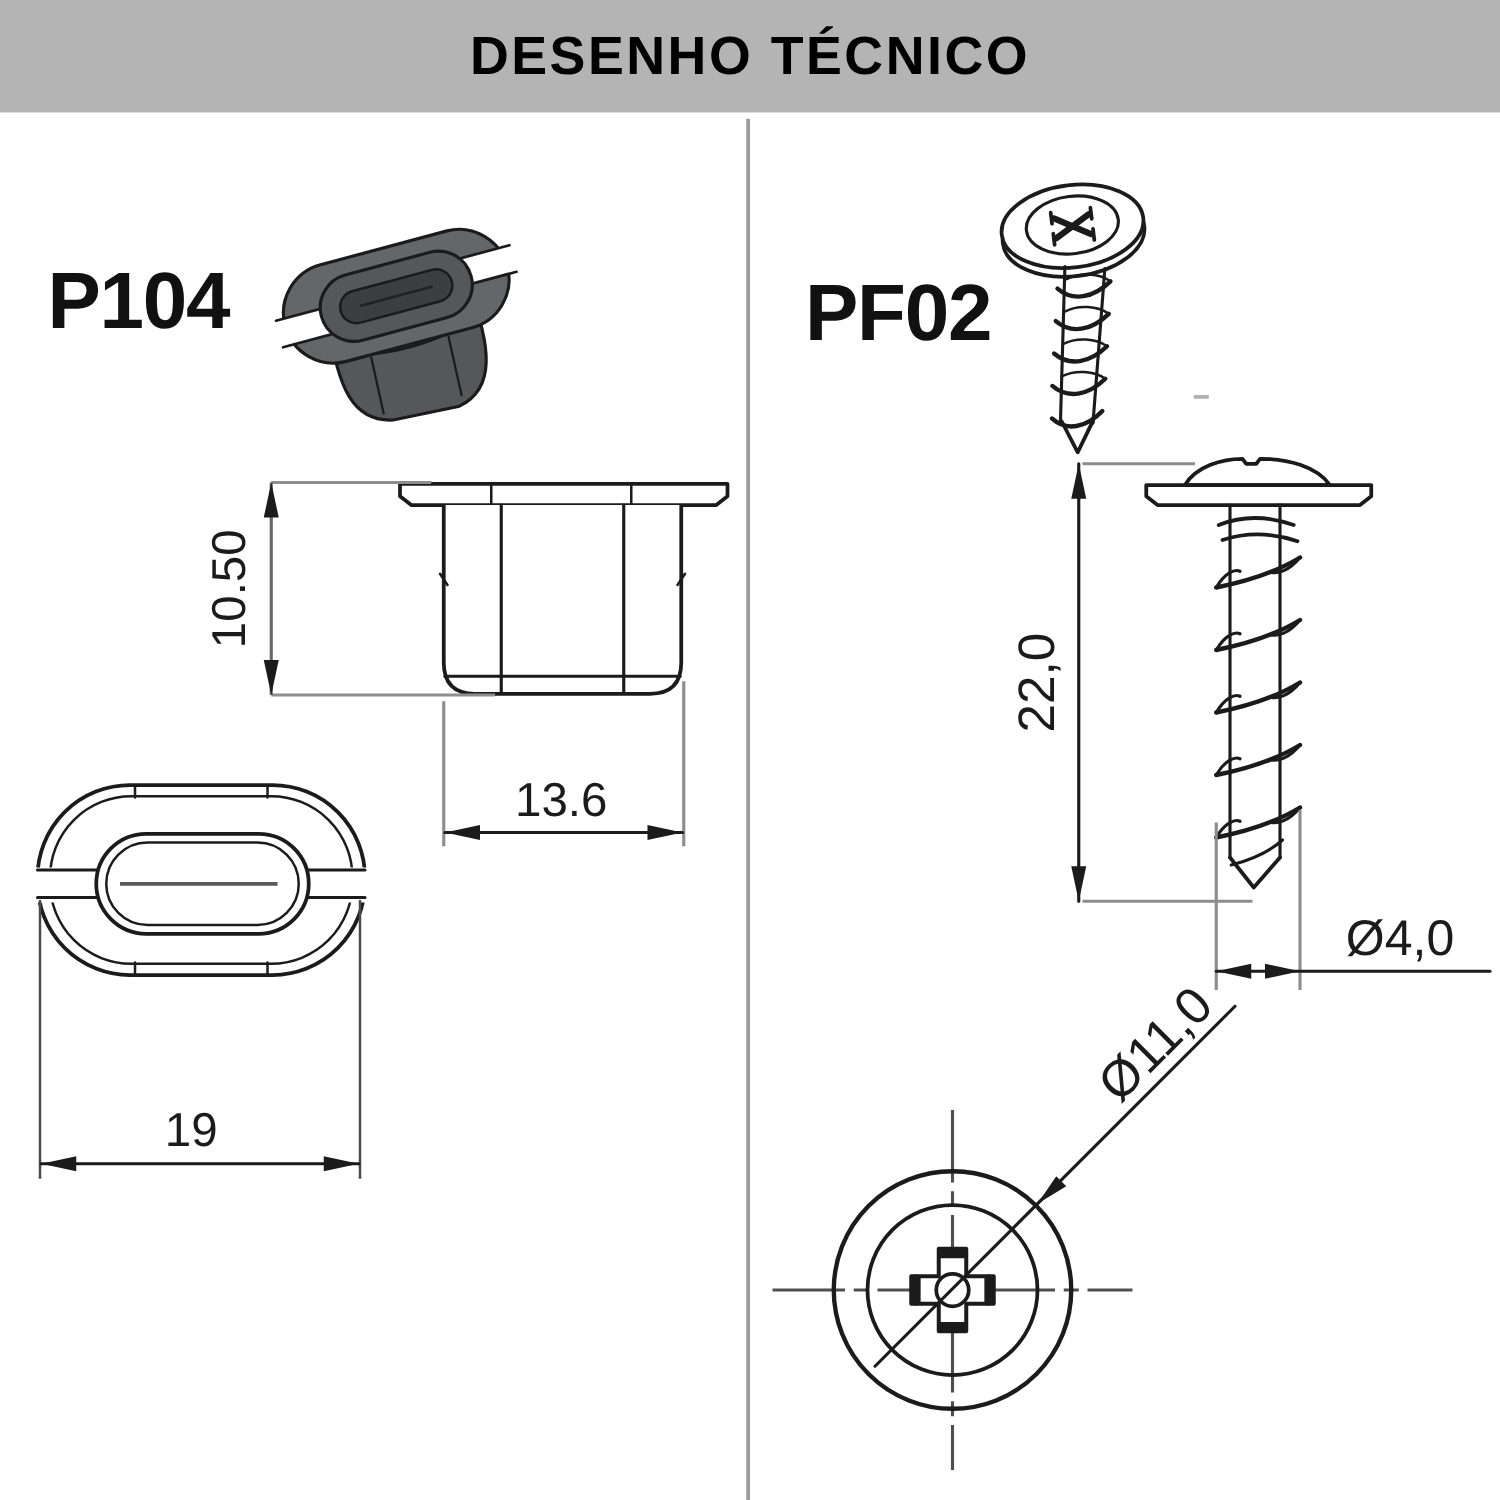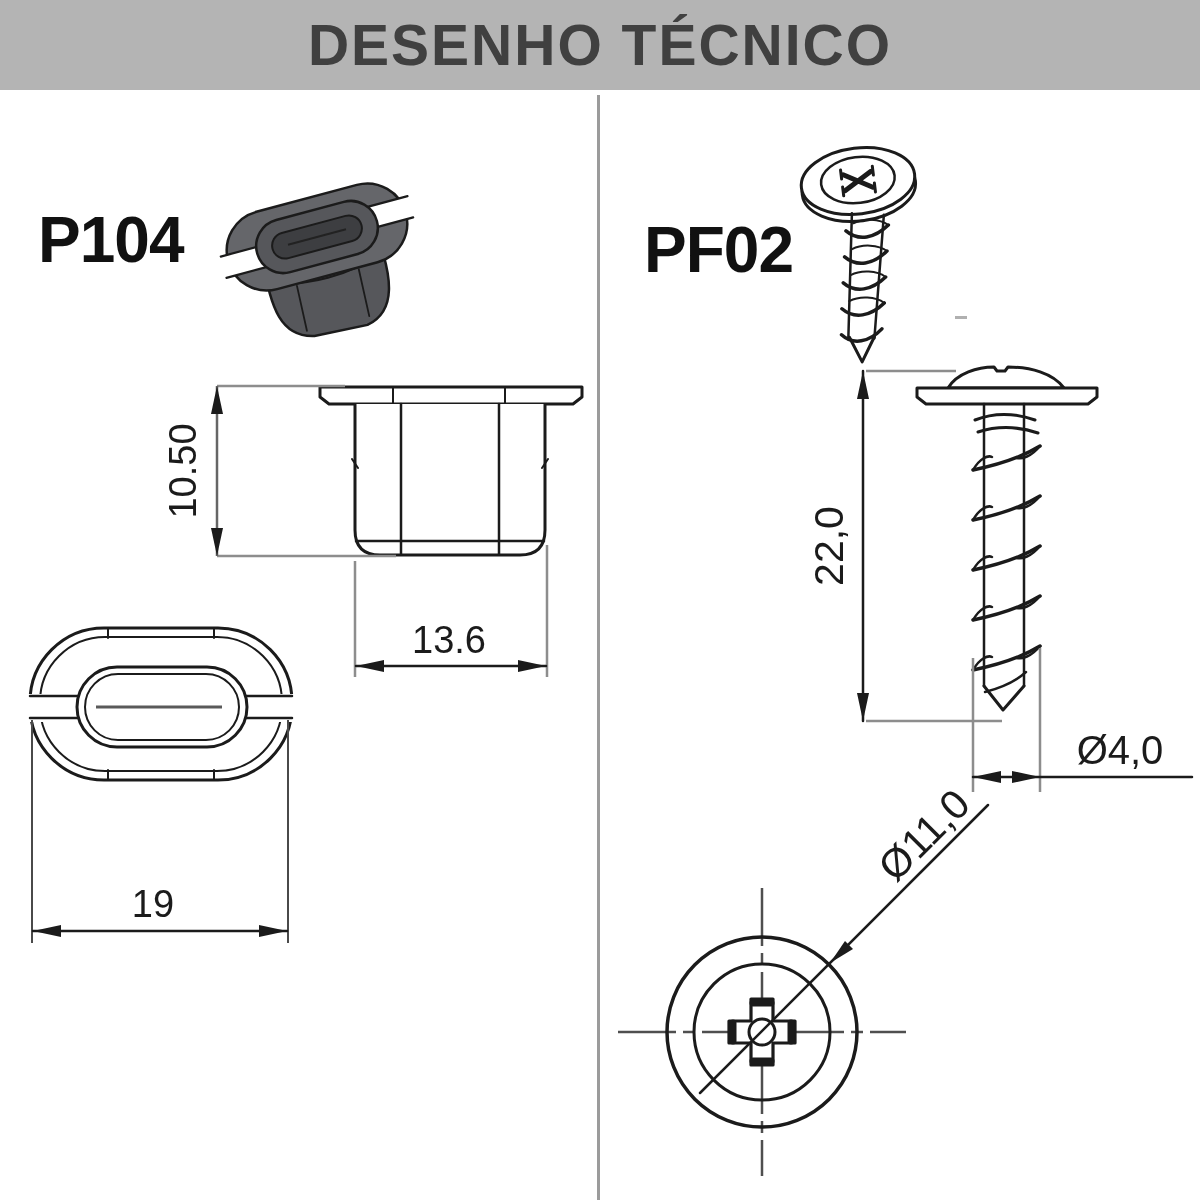--- a/index.html
+++ b/index.html
@@ -6,21 +6,21 @@
     --banner:#b4b4b4; --divider:#9b9b9b; --line:#1b1b1b;
     --construction:#8d8d8d; --centerline:#4f4f4f;
     --part-fill:#56575b; --part-fill-light:#65666a; --part-fill-dark:#3d3e41;
   }
   *{margin:0;padding:0;box-sizing:border-box}
   html,body{background:#fff}
   .page{position:relative;width:1200px;height:1200px;background:#fff;overflow:hidden;
          font-family:"Liberation Sans",sans-serif}
   .banner{position:absolute;left:0;top:0;width:1200px;height:90px;
           background:var(--banner);display:flex;align-items:center;justify-content:center}
-  .banner h1{font-size:57px;font-weight:bold;letter-spacing:2px;color:#404040;
+  .banner h1{font-size:43px;font-weight:bold;letter-spacing:2px;color:#000000;
              font-family:"Liberation Sans",sans-serif}
   .vdivider{position:absolute;left:597px;top:95px;width:3px;height:1105px;background:var(--divider)}
   svg{position:absolute;left:0;top:0}
   .ln{stroke:var(--line);fill:none;stroke-linecap:round;stroke-linejoin:round}
   .lnf{stroke:var(--line);fill:#fff;stroke-linejoin:round}
   .cn{stroke:var(--construction);fill:none;stroke-linecap:butt}
   .cl{stroke:var(--centerline);fill:none}
   .ar{fill:var(--line);stroke:none}
   text.dim{font-family:"Liberation Sans",sans-serif;font-size:38px;fill:var(--line)}
   text.code{font-family:"Liberation Sans",sans-serif;font-size:64px;font-weight:bold;

